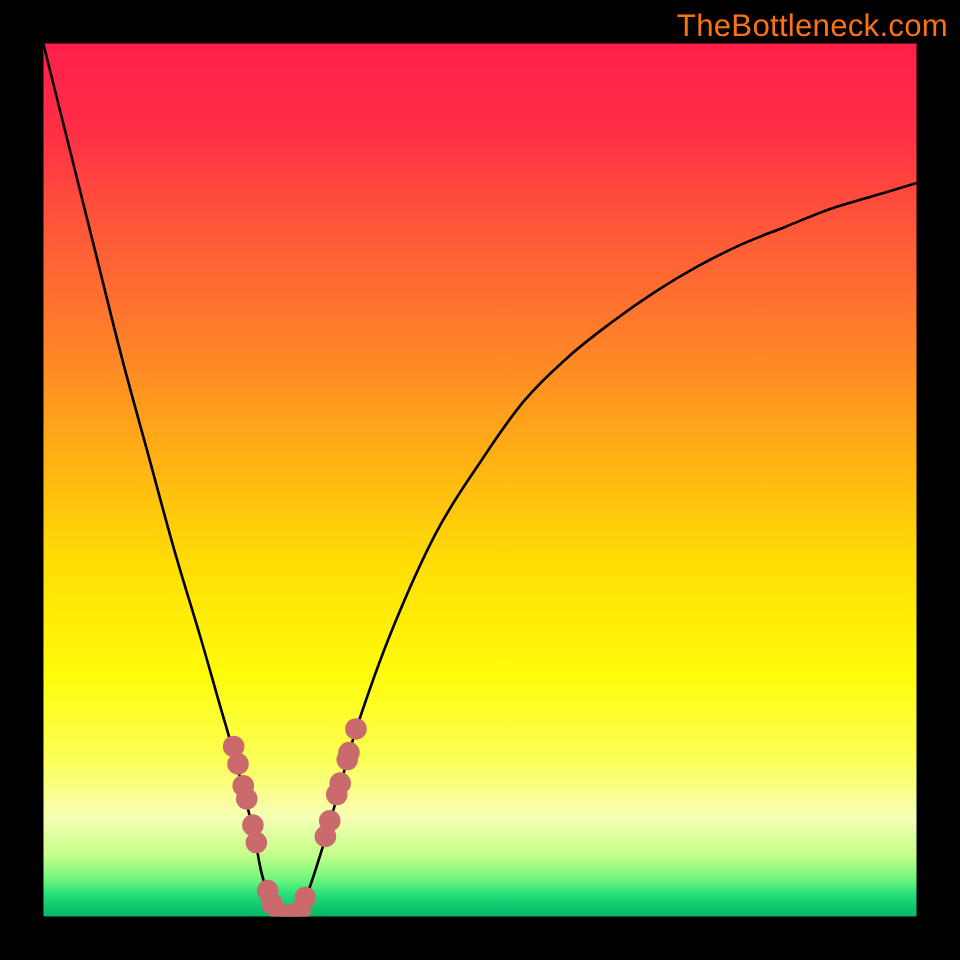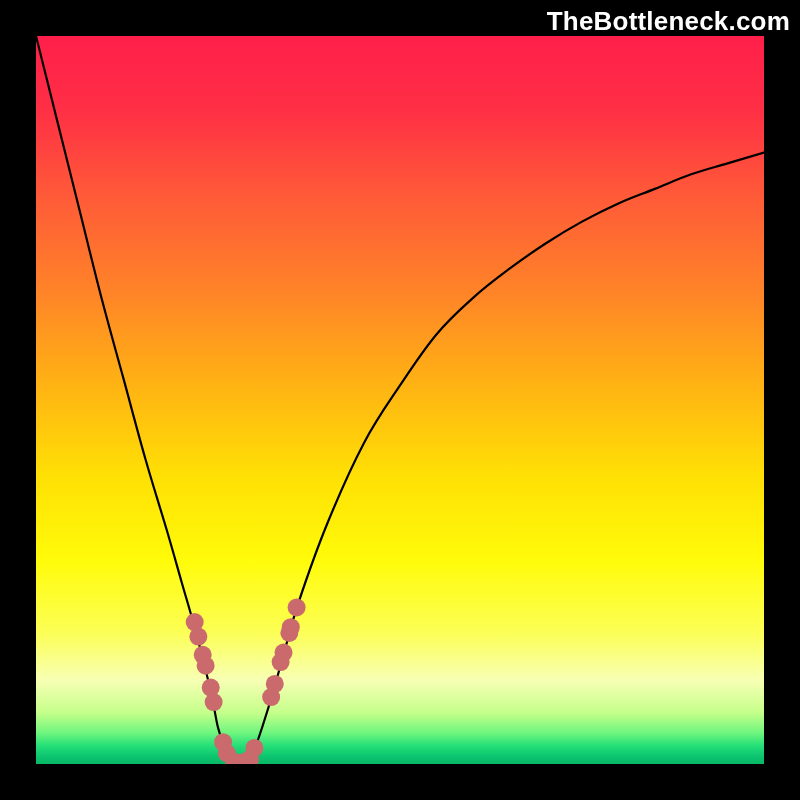--- a/index.html
+++ b/index.html
@@ -24,23 +24,23 @@
     left: 36px;
     top: 36px;
     width: 728px;
     height: 728px;
     overflow: hidden;
   }
   .watermark {
     position: absolute;
     top: 6px;
     right: 10px;
-    color: #ffffff;
+    color: #f97316;
     font-size: 26px;
-    font-weight: 700;
+    font-weight: 400;
     letter-spacing: 0.2px;
     z-index: 10;
   }
   svg { display: block; }
 </style>
 </head>
 <body>
 
 <div class="frame">
   <div class="watermark">TheBottleneck.com</div>

